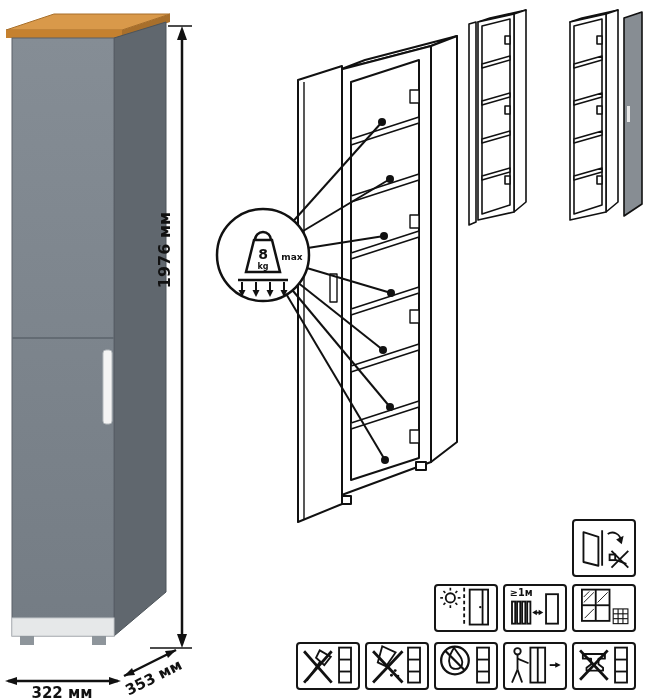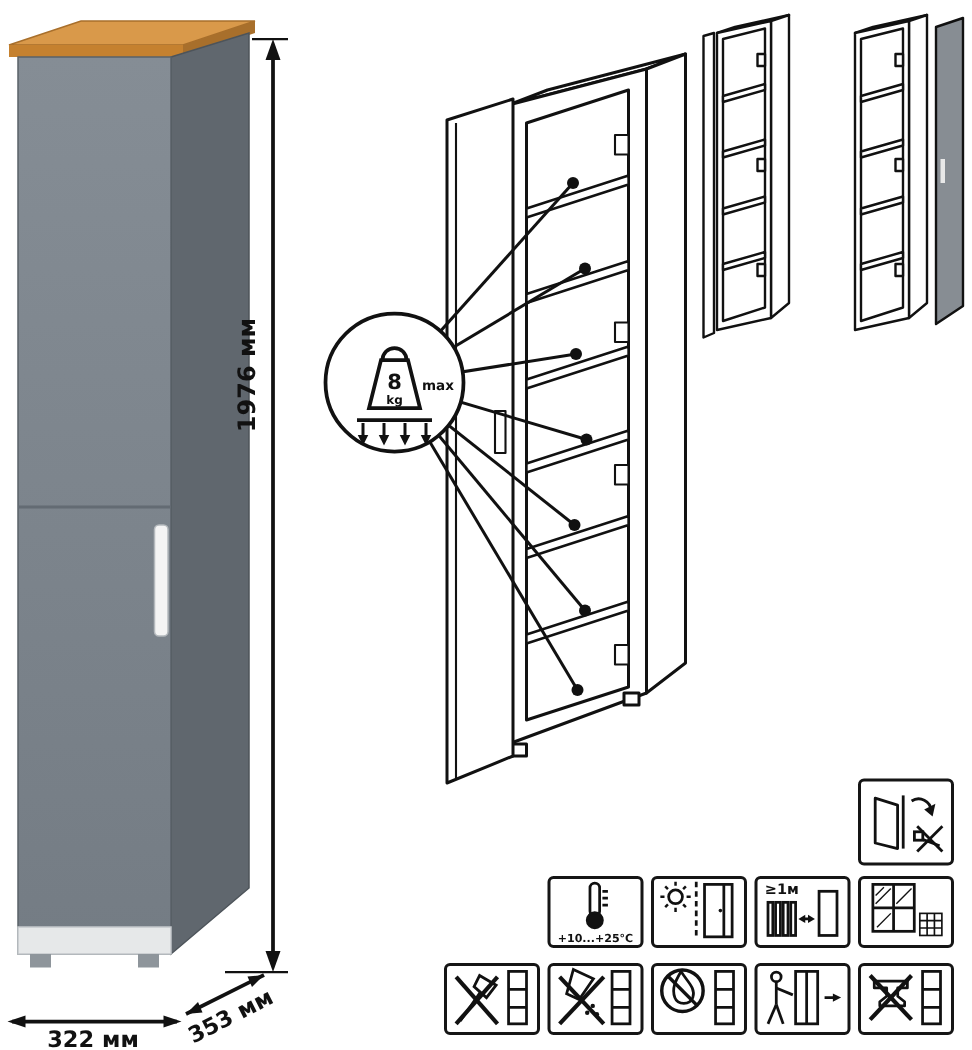--- a/index.html
+++ b/index.html
@@ -182,32 +182,20 @@
       <g stroke="#111" stroke-width="2" fill="#fff">
         <line x1="38" y1="36" x2="54" y2="42"></line>
         <rect x="36" y="32" width="6" height="6"></rect>
         <line x1="38" y1="28" x2="56" y2="46"></line>
         <line x1="56" y1="28" x2="38" y2="46"></line>
       </g>
     </svg>
   </div>
 
 
-  <div class="ibox" style="left:365px;top:584px">
-    <svg width="56" height="46" viewBox="0 0 60 50">
-      <g fill="none" stroke="#111" stroke-width="2">
-        <rect x="26" y="4" width="7" height="24" rx="3.5"></rect>
-        <circle cx="29.5" cy="31" r="5.5" fill="#111"></circle>
-        <line x1="35" y1="10" x2="39" y2="10"></line>
-        <line x1="35" y1="15" x2="39" y2="15"></line>
-        <line x1="35" y1="20" x2="39" y2="20"></line>
-      </g>
-      <text x="30" y="47" text-anchor="middle" font-size="8" font-weight="bold">+10...+25°C</text>
-    </svg>
-  </div>
 
   <div class="ibox" style="left:434px;top:584px">
     <svg width="56" height="46" viewBox="0 0 60 50">
       <g fill="none" stroke="#111" stroke-width="2">
         <circle cx="13" cy="14" r="5"></circle>
         <g stroke-width="1.8">
           <line x1="13" y1="3" x2="13" y2="6"></line>
             <line x1="13" y1="22" x2="13" y2="25"></line>
           <line x1="2" y1="14" x2="5" y2="14"></line>
             <line x1="21" y1="14" x2="24" y2="14"></line>

